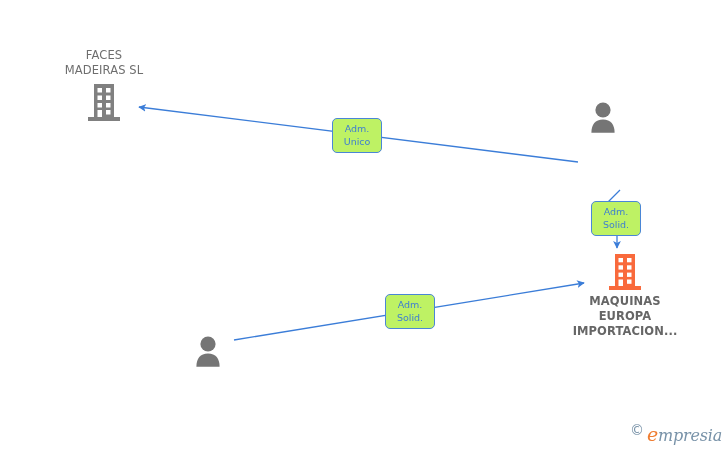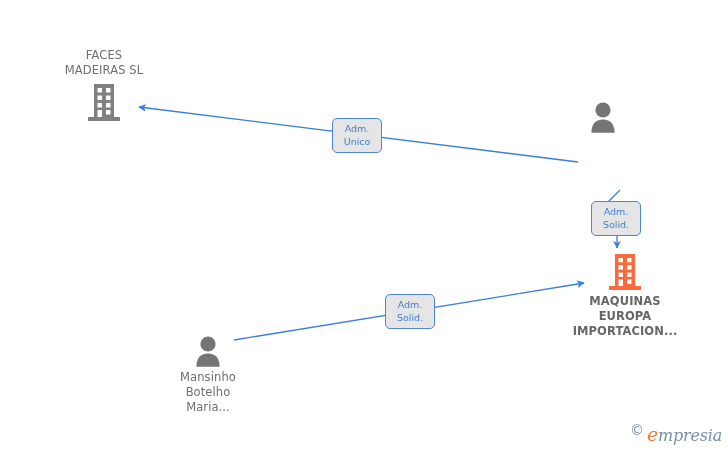--- a/index.html
+++ b/index.html
@@ -53,21 +53,21 @@
   
   .node.label-top .node-label { margin-bottom: 4px; }
   .node.label-bottom .node-label { margin-top: 3px; }
 
   
   .badge {
     position: absolute;
     box-sizing: border-box;
     border: 1px solid #4a86d6;
     border-radius: 5px;
-    background: #e5e5e5;
+    background: #bef264;
     color: #3f7fd0;
     font-family: "DejaVu Sans", sans-serif;
     font-size: 9.5px;
     line-height: 13px;
     text-align: center;
     padding: 3px 6px 4px 6px;
     white-space: pre-line;
     box-shadow: 0 0 0 0 rgba(0,0,0,0);
   }
 
@@ -178,23 +178,20 @@
 IMPORTACION...</span>
   </div>
 
   <div class="node label-bottom" style="left:138px; top:335px;">
     <span class="icon-wrap">
       <svg width="34" height="32" viewBox="0 0 34 32" aria-hidden="true">
         <circle cx="17" cy="9" r="7.6" fill="#757575"></circle>
         <path d="M17 18.4 C 9.2 18.4 5.4 23.2 5.4 31.8 L 28.6 31.8 C 28.6 23.2 24.8 18.4 17 18.4 Z" fill="#757575"></path>
       </svg>
     </span>
-    <span class="node-label">Mansinho
-Botelho
-Maria...</span>
   </div>
 
   <div class="badge" style="left:332px; top:118px; width:50px;">Adm.
 Unico</div>
 
   <div class="badge" style="left:591px; top:201px; width:50px;">Adm.
 Solid.</div>
 
   <div class="badge" style="left:385px; top:294px; width:50px;">Adm.
 Solid.</div>

